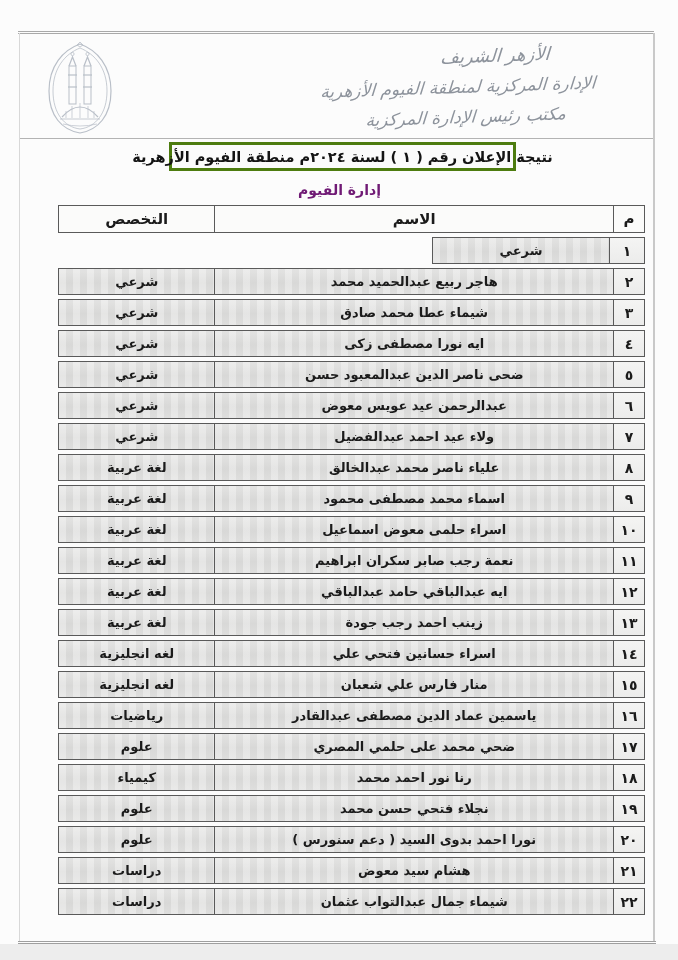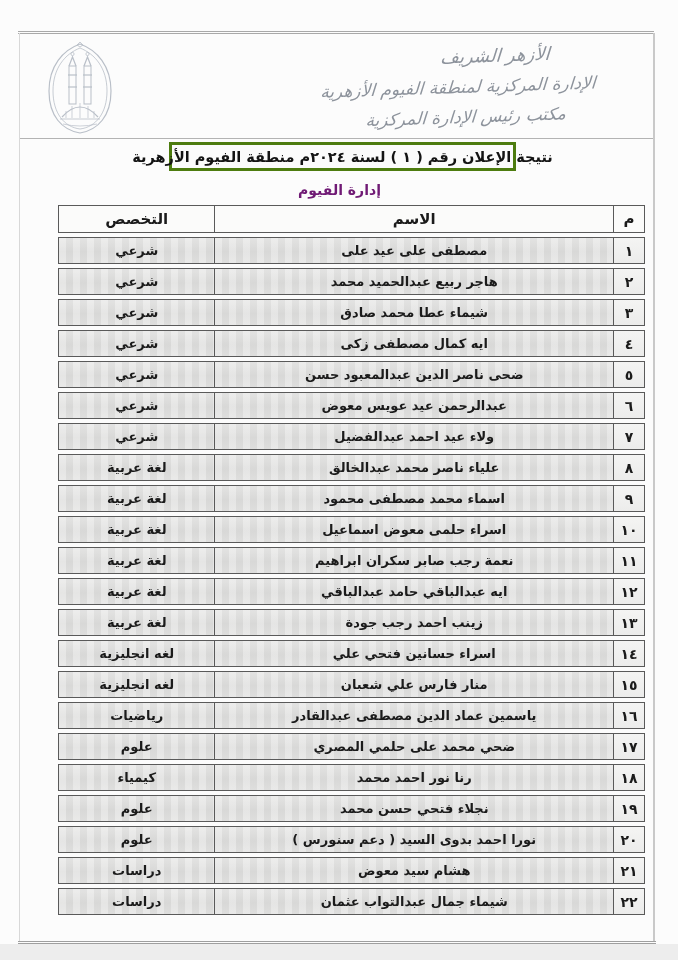--- a/index.html
+++ b/index.html
@@ -123,39 +123,38 @@
 
   <div class="results">
     <div class="trow thead">
       <div class="cell c-num">م</div>
       <div class="cell c-name">الاسم</div>
       <div class="cell c-spec">التخصص</div>
     </div>
     <div id="tbody">
   <div class="trow data">
     <div class="cell c-num">١</div>
-    <div class="cell c-name">مصطفى على عيد على</div>
     <div class="cell c-spec">شرعي</div>
   </div>
 
   <div class="trow data">
     <div class="cell c-num">٢</div>
     <div class="cell c-name">هاجر ربيع عبدالحميد محمد</div>
     <div class="cell c-spec">شرعي</div>
   </div>
 
   <div class="trow data">
     <div class="cell c-num">٣</div>
     <div class="cell c-name">شيماء عطا محمد صادق</div>
     <div class="cell c-spec">شرعي</div>
   </div>
 
   <div class="trow data">
     <div class="cell c-num">٤</div>
-    <div class="cell c-name">ايه كمال مصطفى زكى</div>
+    <div class="cell c-name">ايه نورا مصطفى زكى</div>
     <div class="cell c-spec">شرعي</div>
   </div>
 
   <div class="trow data">
     <div class="cell c-num">٥</div>
     <div class="cell c-name">ضحى ناصر الدين عبدالمعبود حسن</div>
     <div class="cell c-spec">شرعي</div>
   </div>
 
   <div class="trow data">

